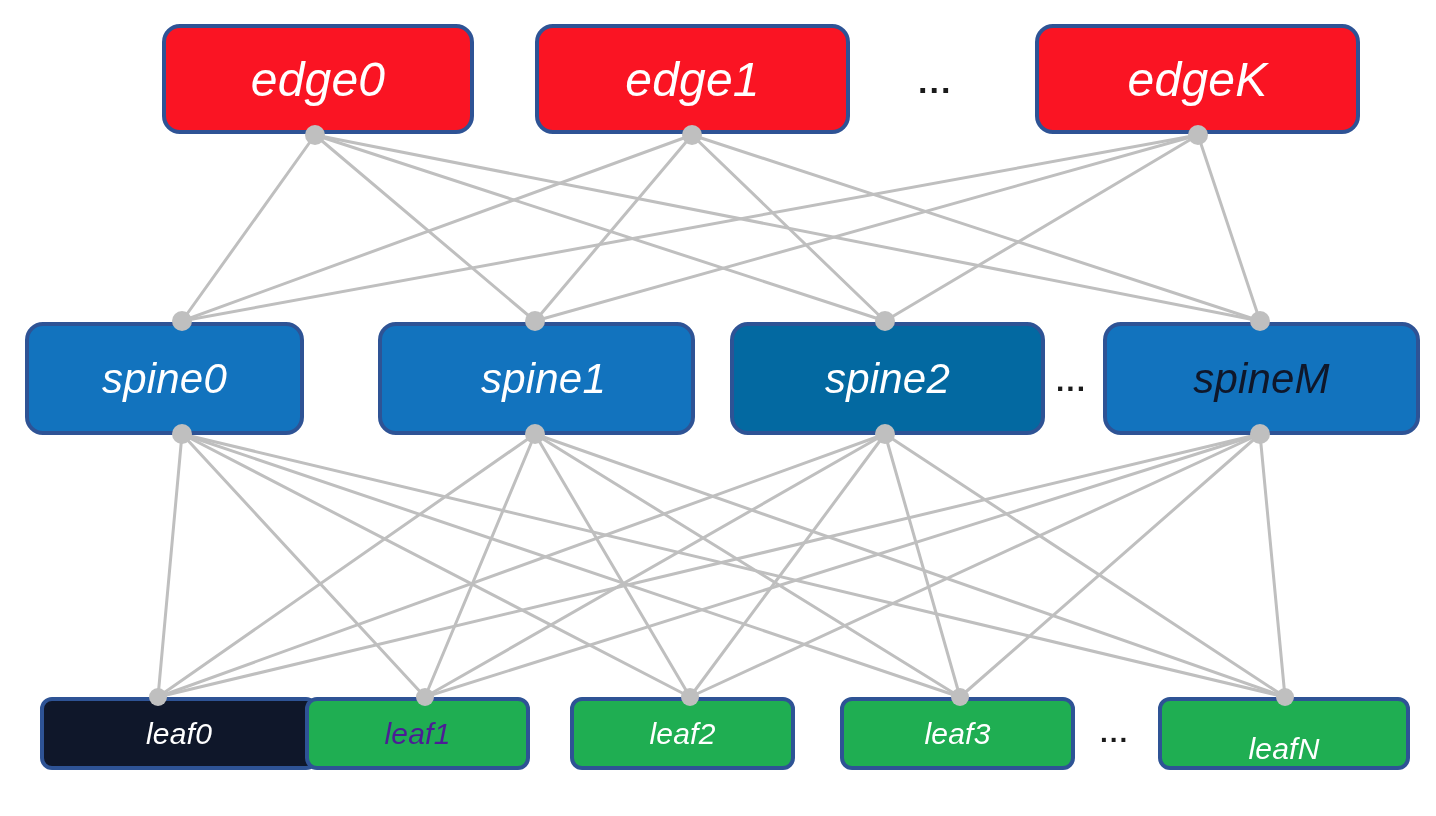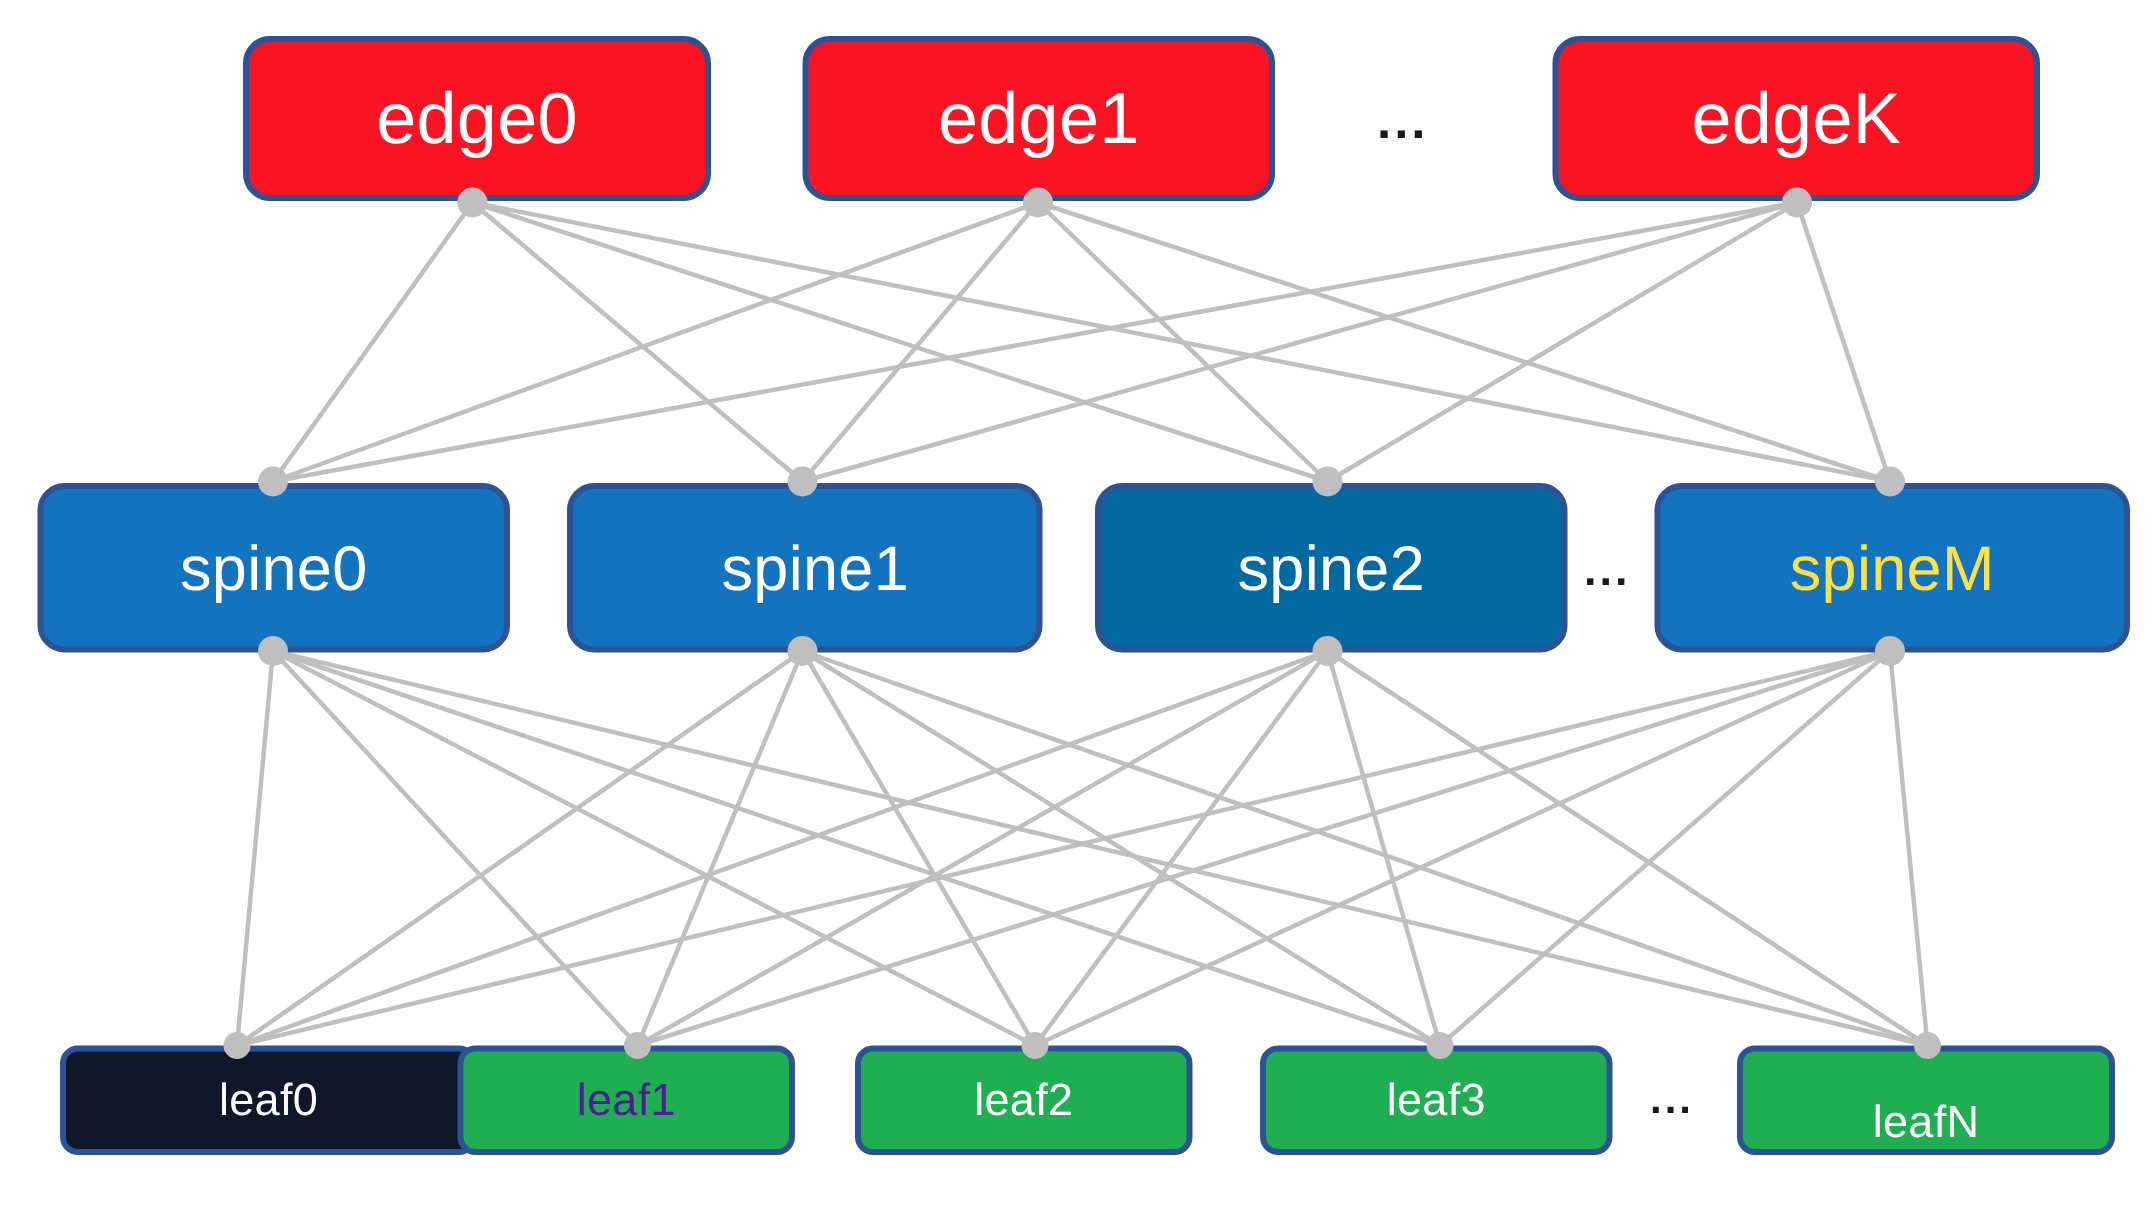--- a/index.html
+++ b/index.html
@@ -31,20 +31,21 @@
     display: flex;
     align-items: center;
     justify-content: center;
     color: #ffffff;
     border-style: solid;
     border-width: 4px;
     border-color: #2E5395;
     border-radius: 16px;
     white-space: nowrap;
     letter-spacing: 0.2px;
+    font-style: italic;
   }
   .node.edge {
     background: #FA1423;
     font-size: 48px;
     border-radius: 18px;
   }
   .node.spine {
     background: #1273BE;
     font-size: 42px;
     border-radius: 18px;
@@ -117,30 +118,30 @@
       <div class="node edge" style="left: 162px; top: 24px; width: 312px; height: 110px; background: rgb(250, 20, 35); border-color: rgb(46, 83, 149); color: rgb(255, 255, 255);">
         <span>edge0</span>
       </div>
       <div class="node edge" style="left: 535px; top: 24px; width: 315px; height: 110px; background: rgb(250, 20, 35); border-color: rgb(46, 83, 149); color: rgb(255, 255, 255);">
         <span>edge1</span>
       </div>
       <div class="node edge" style="left: 1035px; top: 24px; width: 325px; height: 110px; background: rgb(250, 20, 35); border-color: rgb(46, 83, 149); color: rgb(255, 255, 255);">
         <span>edgeK</span>
       </div>
       <div class="ellipsis row-edge" style="left: 918px; top: 64px;">...</div>
-      <div class="node spine" style="left: 25px; top: 322px; width: 315px; height: 113px; background: rgb(18, 115, 190); border-color: rgb(46, 83, 149); color: rgb(255, 255, 255);">
+      <div class="node spine" style="left: 25px; top: 322px; width: 279px; height: 113px; background: rgb(18, 115, 190); border-color: rgb(46, 83, 149); color: rgb(255, 255, 255);">
         <span>spine0</span>
       </div>
       <div class="node spine" style="left: 378px; top: 322px; width: 317px; height: 113px; background: rgb(18, 115, 190); border-color: rgb(46, 83, 149); color: rgb(255, 255, 255); padding-left: 14px;">
         <span>spine1</span>
       </div>
       <div class="node spine" style="left: 730px; top: 322px; width: 315px; height: 113px; background: #0369a1; border-color: rgb(46, 83, 149); color: rgb(255, 255, 255);">
         <span>spine2</span>
       </div>
-      <div class="node spine" style="left: 1103px; top: 322px; width: 317px; height: 113px; background: rgb(18, 115, 190); border-color: rgb(46, 83, 149); color: #fde047;">
+      <div class="node spine" style="left: 1103px; top: 322px; width: 317px; height: 113px; background: rgb(18, 115, 190); border-color: rgb(46, 83, 149); color: #0f172a;">
         <span>spineM</span>
       </div>
       <div class="ellipsis row-spine" style="left: 1056px; top: 366px;">...</div>
       <div class="node leaf" style="left: 40px; top: 697px; width: 278px; height: 73px; background: #0f172a; border-color: rgb(46, 83, 149); color: rgb(255, 255, 255);">
         <span>leaf0</span>
       </div>
       <div class="node leaf" style="left: 305px; top: 697px; width: 225px; height: 73px; background: rgb(31, 174, 82); border-color: rgb(46, 83, 149); color: #4c1d95;">
         <span>leaf1</span>
       </div>
       <div class="node leaf" style="left: 570px; top: 697px; width: 225px; height: 73px; background: rgb(31, 174, 82); border-color: rgb(46, 83, 149); color: rgb(255, 255, 255);">

